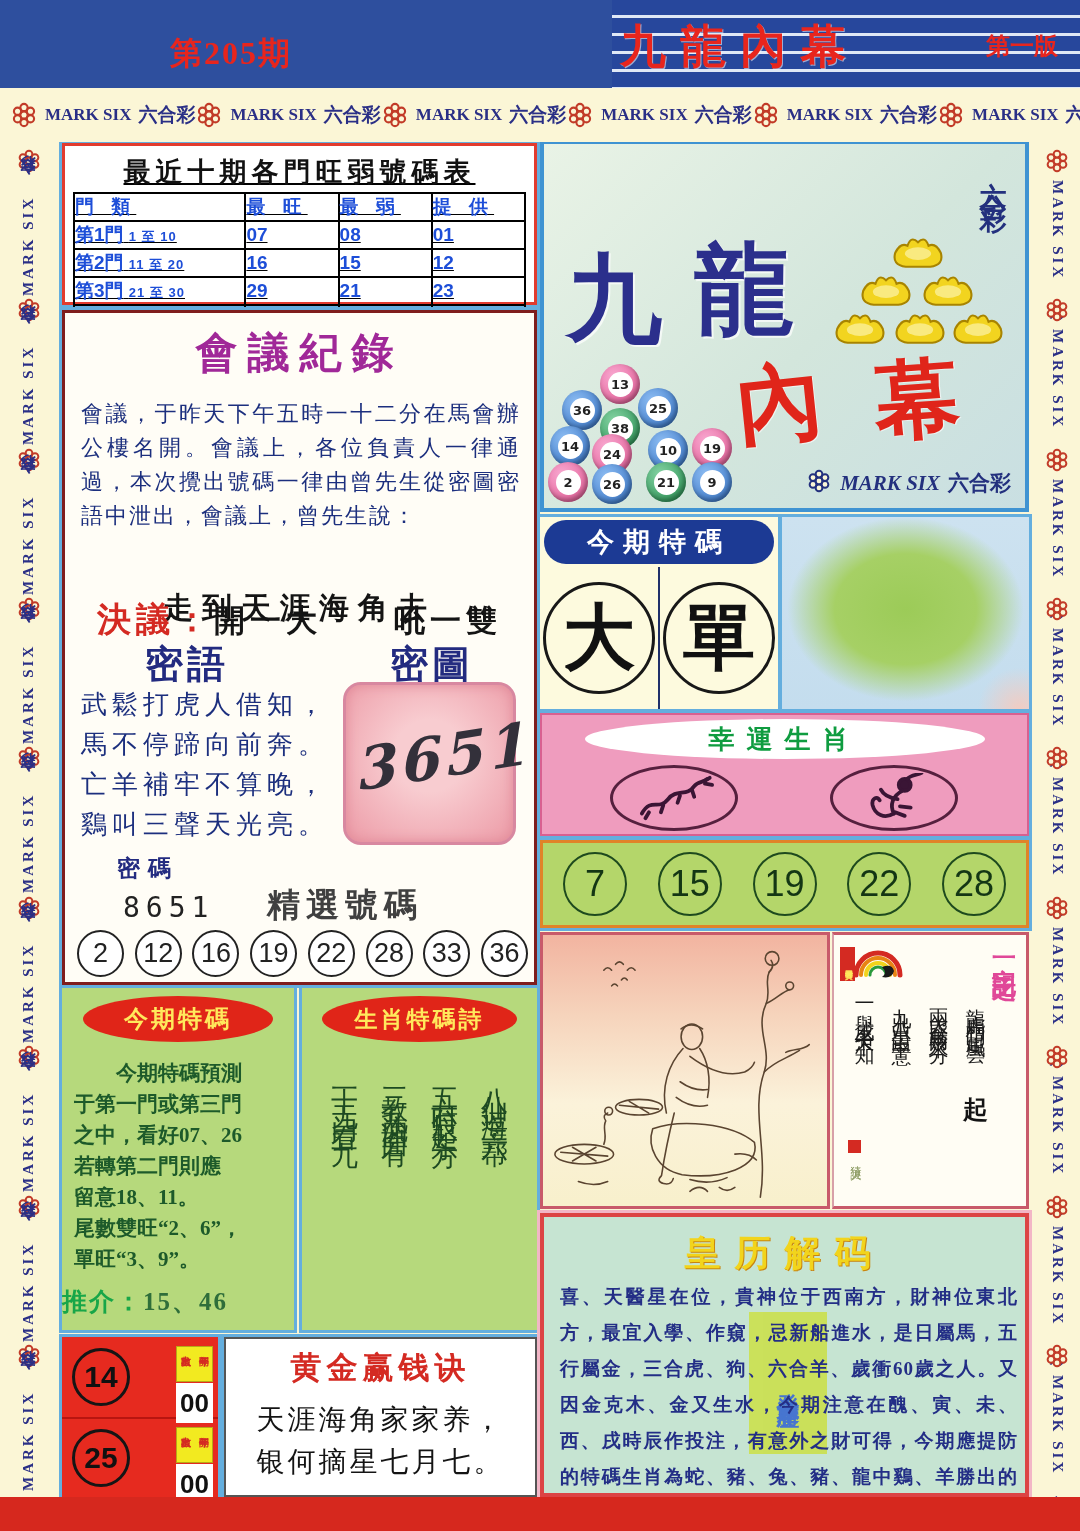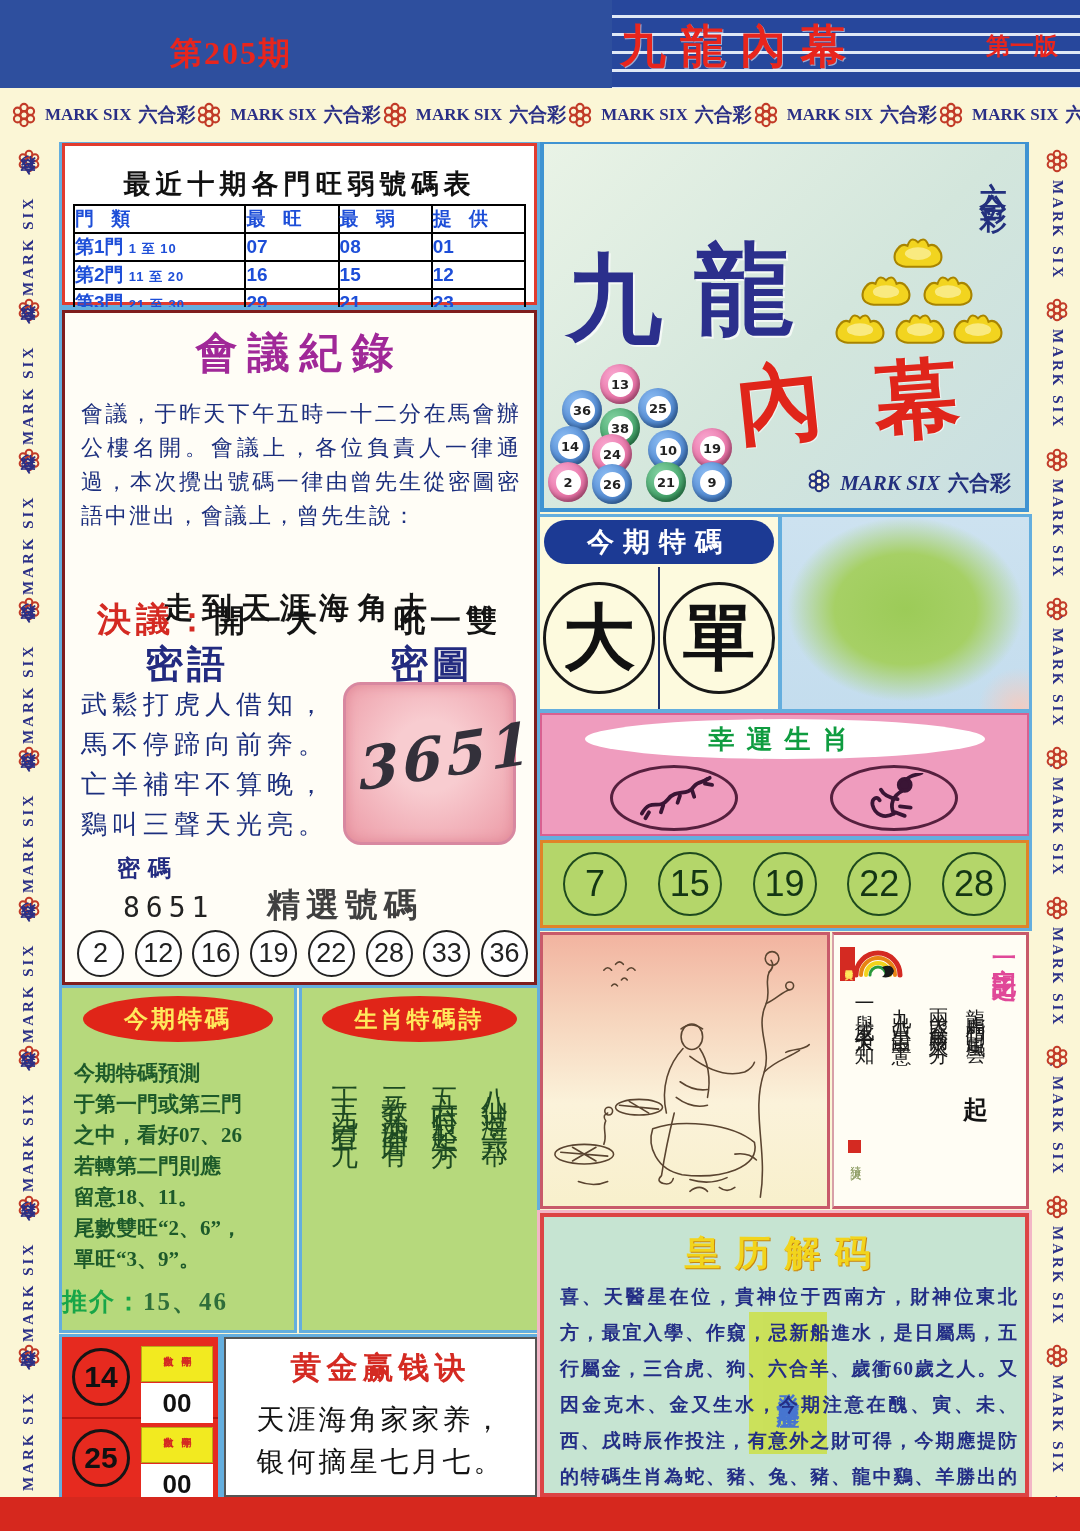--- a/index.html
+++ b/index.html
@@ -25,21 +25,21 @@
   .blh { font:bold 19px "DejaVu Sans",sans-serif; color:#2a2f86; }
   .bvt { writing-mode:vertical-rl; font:bold 15px "Liberation Serif","DejaVu Serif",serif; color:#2a2f86; letter-spacing:3px; }
   .bvt.flipped { transform:rotate(180deg); }
   .footer-bar { position:absolute; left:0; top:1497px; width:1080px; height:34px; background:#d6281e; z-index:4; }
 
   
   .box { position:absolute; }
   .blue-edge { box-shadow:0 0 0 3px #64aede; }
 
   
-  .table-box { left:62px; top:143px; width:475px; height:162px; background:#fff; border:3px solid #e23b2e; padding:20px 8px 2px; }
+  .table-box { left:62px; top:143px; width:475px; height:162px; background:#fff; border:3px solid #e23b2e; padding:8px 8px 2px;text-decoration:underline; }
   .tbl-title { text-align:center; font:bold 27px "Liberation Serif","DejaVu Serif",serif; color:#111; letter-spacing:5px; }
   .stats { width:100%; border-collapse:collapse; margin-top:2px; }
   .stats th, .stats td { border:2px solid #000000; text-align:left; font:bold 19px "Liberation Sans",sans-serif; color:#1d4ed8; padding:0; height:20px; }
   .stats th { letter-spacing:6px; }
   .gate-range { font-size:13px; letter-spacing:1px; }
 
   
   .meeting-box { left:62px; top:310px; width:475px; height:675px; background:#fffdf6; border:3px solid #7f1d1d; }
   .m-title { position:absolute; left:0; top:12px; width:100%; text-align:center; font:bold 42px "Liberation Serif","DejaVu Serif",serif; color:#a02898; letter-spacing:10px; }
   .m-body { position:absolute; left:16px; top:84px; width:440px; font:22px "Liberation Serif","DejaVu Serif",serif; color:#1c2f7e; line-height:34px; letter-spacing:2px; text-align:justify; }
@@ -55,36 +55,36 @@
   .m-code { position:absolute; left:58px; top:578px; font:28px "DejaVu Sans Mono",monospace; color:#222; letter-spacing:6px; }
   .m-sel-title { position:absolute; left:160px; top:570px; width:240px; text-align:center; font:bold 33px "Liberation Serif","DejaVu Serif",serif; color:#404040; letter-spacing:6px; }
   .m-sel-row { position:absolute; left:8px; top:617px; width:459px; display:flex; justify-content:space-between; padding:0 4px; }
   .sel-circ { width:47px; height:47px; border:2.5px solid #222; border-radius:50%; display:flex; align-items:center; justify-content:center; font:27px "Liberation Sans",sans-serif; color:#222; background:#fff; }
 
   
   .forecast-box { left:62px; top:988px; width:232px; height:342px; background:#b6d97c; }
   .oval-head { position:relative; margin:8px auto 0; background:#e02518; border-radius:50%; display:flex; align-items:center; justify-content:center; font:bold 24px "Liberation Serif","DejaVu Serif",serif; color:#ffe95c; letter-spacing:3px; }
   .forecast-box .oval-head { width:190px; height:46px; }
   .f-body { padding:16px 10px 0 12px; font:bold 21px "Liberation Serif","DejaVu Serif",serif; color:#1d5a2a; line-height:31px; }
-  .f-body .f-line0 { }
+  .f-body .f-line0 { text-align:center; }
   .f-tip { position:absolute; left:0; bottom:12px; font:bold 25px "Liberation Serif","DejaVu Serif",serif; color:#17a648; letter-spacing:2px; }
   .f-tip .tipv { color:#2f6e3a; }
 
   
   .zpoem-box { left:302px; top:988px; width:235px; height:342px; background:#b6d97c; }
   .zpoem-box .oval-head { width:195px; height:46px; font-size:23px; }
   .z-poem { position:absolute; left:0; top:78px; width:100%; height:250px; display:flex; justify-content:center; }
   .z-poem-inner { writing-mode:vertical-rl; font:27px "Liberation Serif","DejaVu Serif",serif; color:#1d4a22; letter-spacing:9px; line-height:50px; height:250px; }
 
   
   .hit-box { left:62px; top:1337px; width:156px; height:160px; background:#e62a1f; }
   .hit-row { height:80px; display:flex; align-items:center; }
   .hit-row + .hit-row { border-top:2px solid #b81510; }
   .hit-circ { width:58px; height:58px; margin-left:10px; border:3px solid #151515; border-radius:50%; display:flex; align-items:center; justify-content:center; font:bold 30px "Liberation Sans",sans-serif; color:#111; }
-  .hit-cells { margin-left:auto; margin-right:5px; width:72px;margin-top:15px; }
+  .hit-cells { margin-left:auto; margin-right:5px; width:37px;margin-top:15px; }
   .hit-yellow { background:#f2ea20; border:1px solid #b8a818; height:36px; display:flex; justify-content:center; gap:4px; padding-top:1px; }
   .hit-yellow span { writing-mode:vertical-lr; font:bold 10px "Liberation Sans",sans-serif; color:#d42a22; letter-spacing:0; }
   .hit-white { background:#fff; height:40px; margin-top:1px; display:flex; align-items:center; justify-content:center; font:bold 26px "Liberation Sans",sans-serif; color:#111; }
 
   
   .golden-box { left:224px; top:1337px; width:313px; height:160px; background:#fff; border:2px solid #555; }
   .g-title { text-align:center; margin-top:8px; font:bold 31px "Liberation Serif","DejaVu Serif",serif; color:#d42a22; letter-spacing:5px; }
   .g-lines { text-align:center; margin-top:10px; font:28px "Liberation Serif","DejaVu Serif",serif; color:#141414; line-height:42px; letter-spacing:3px; }
 
   

